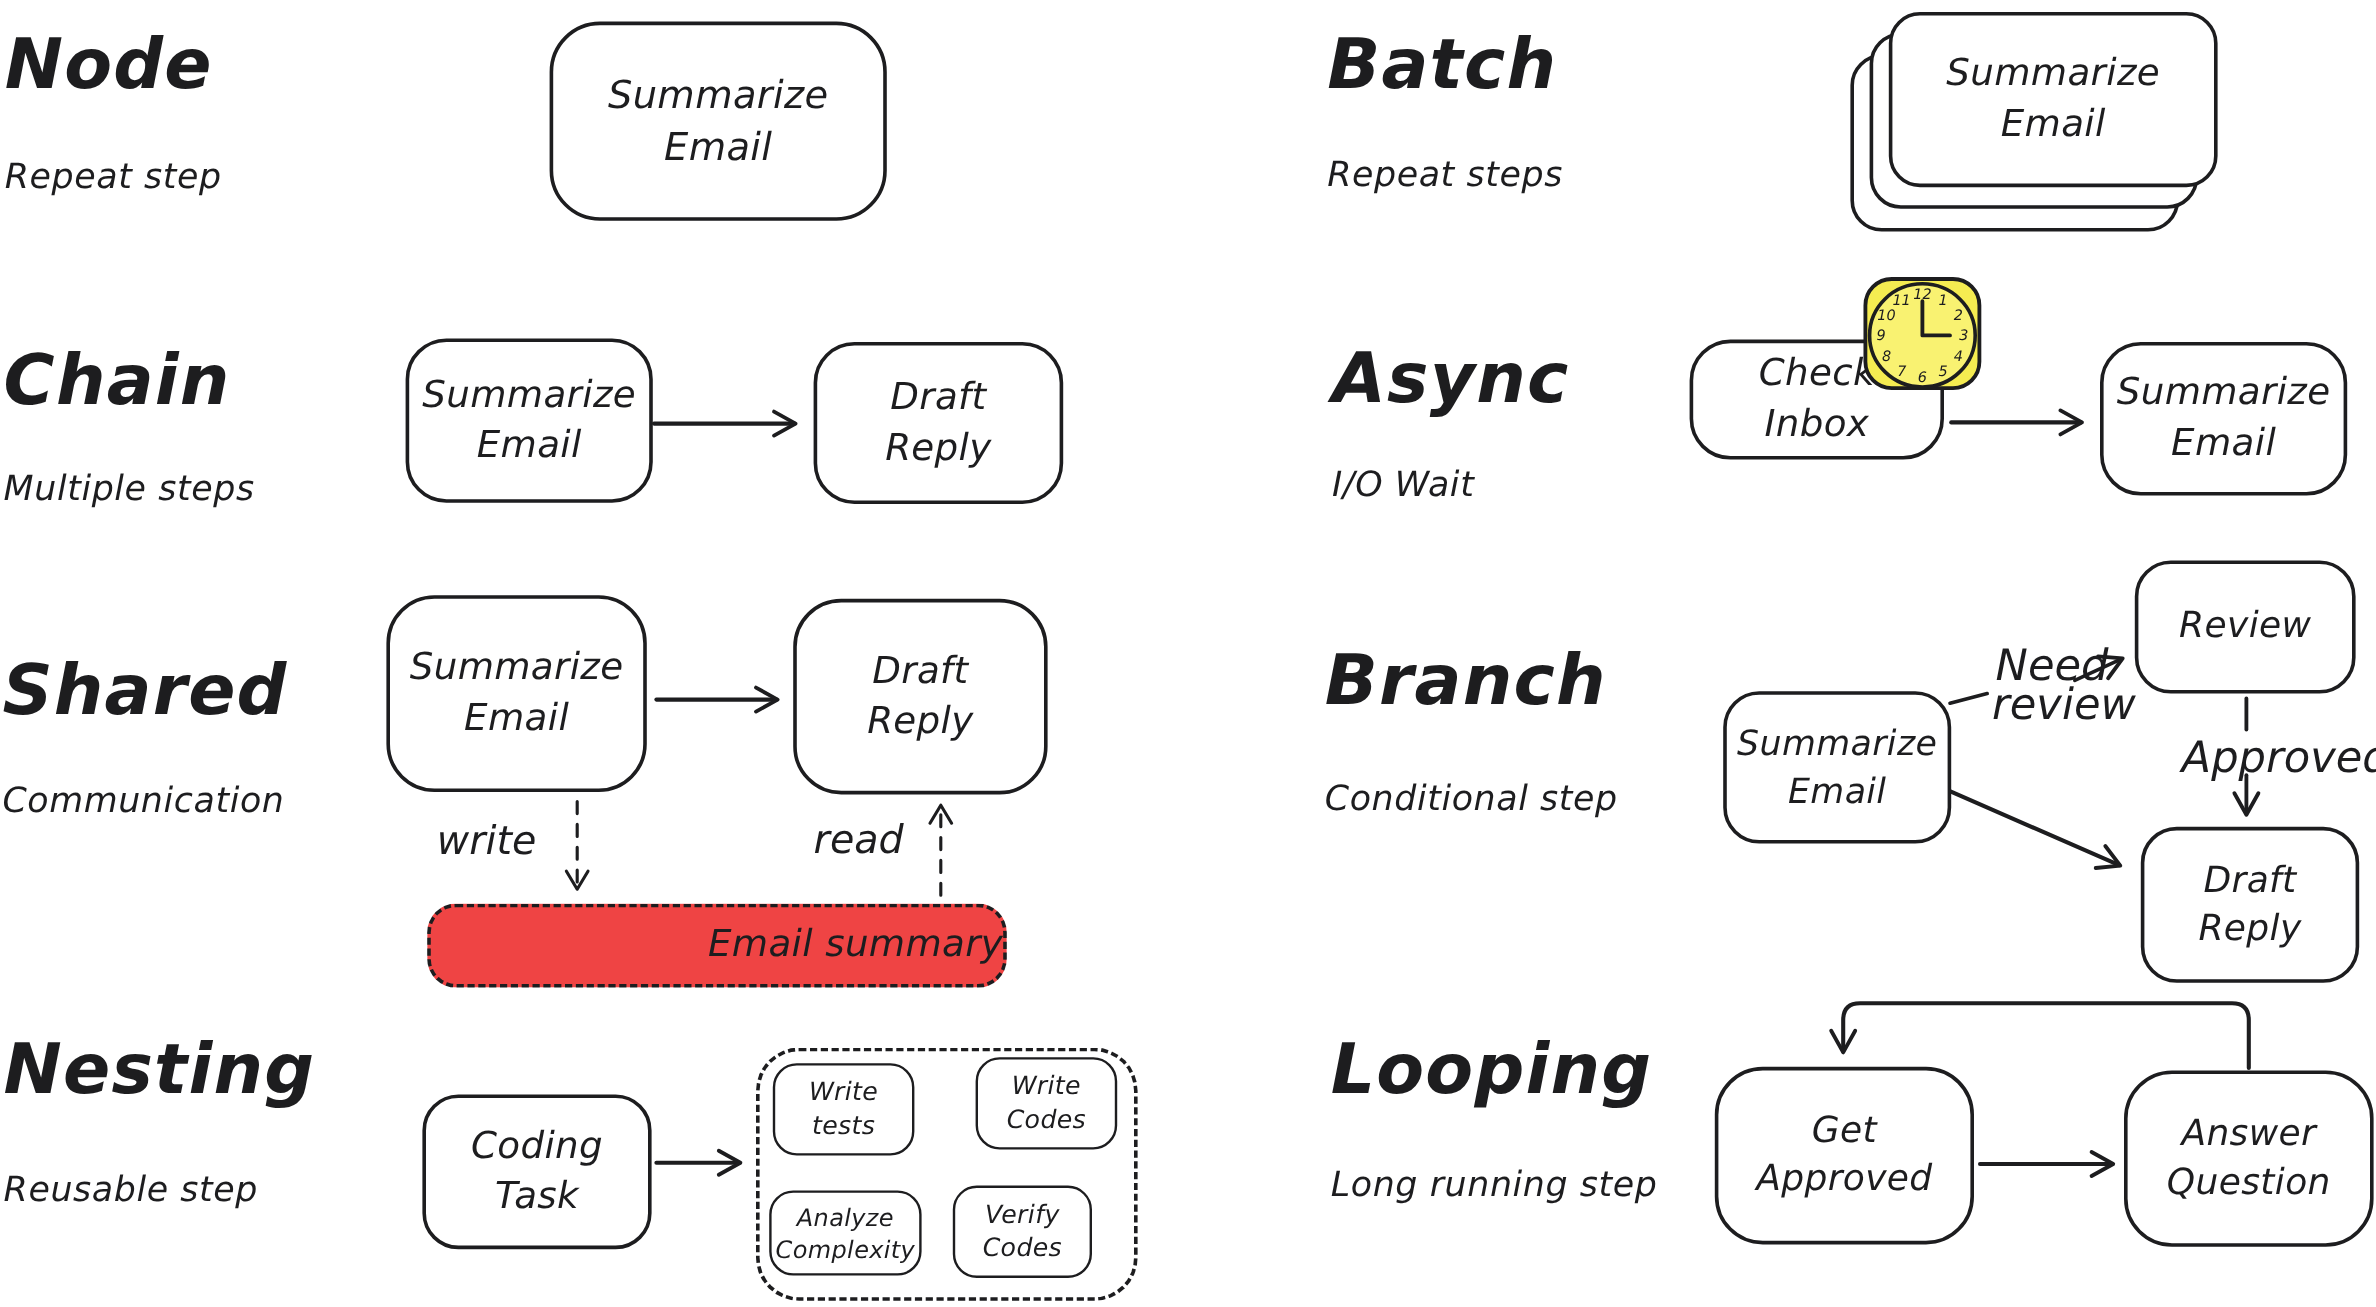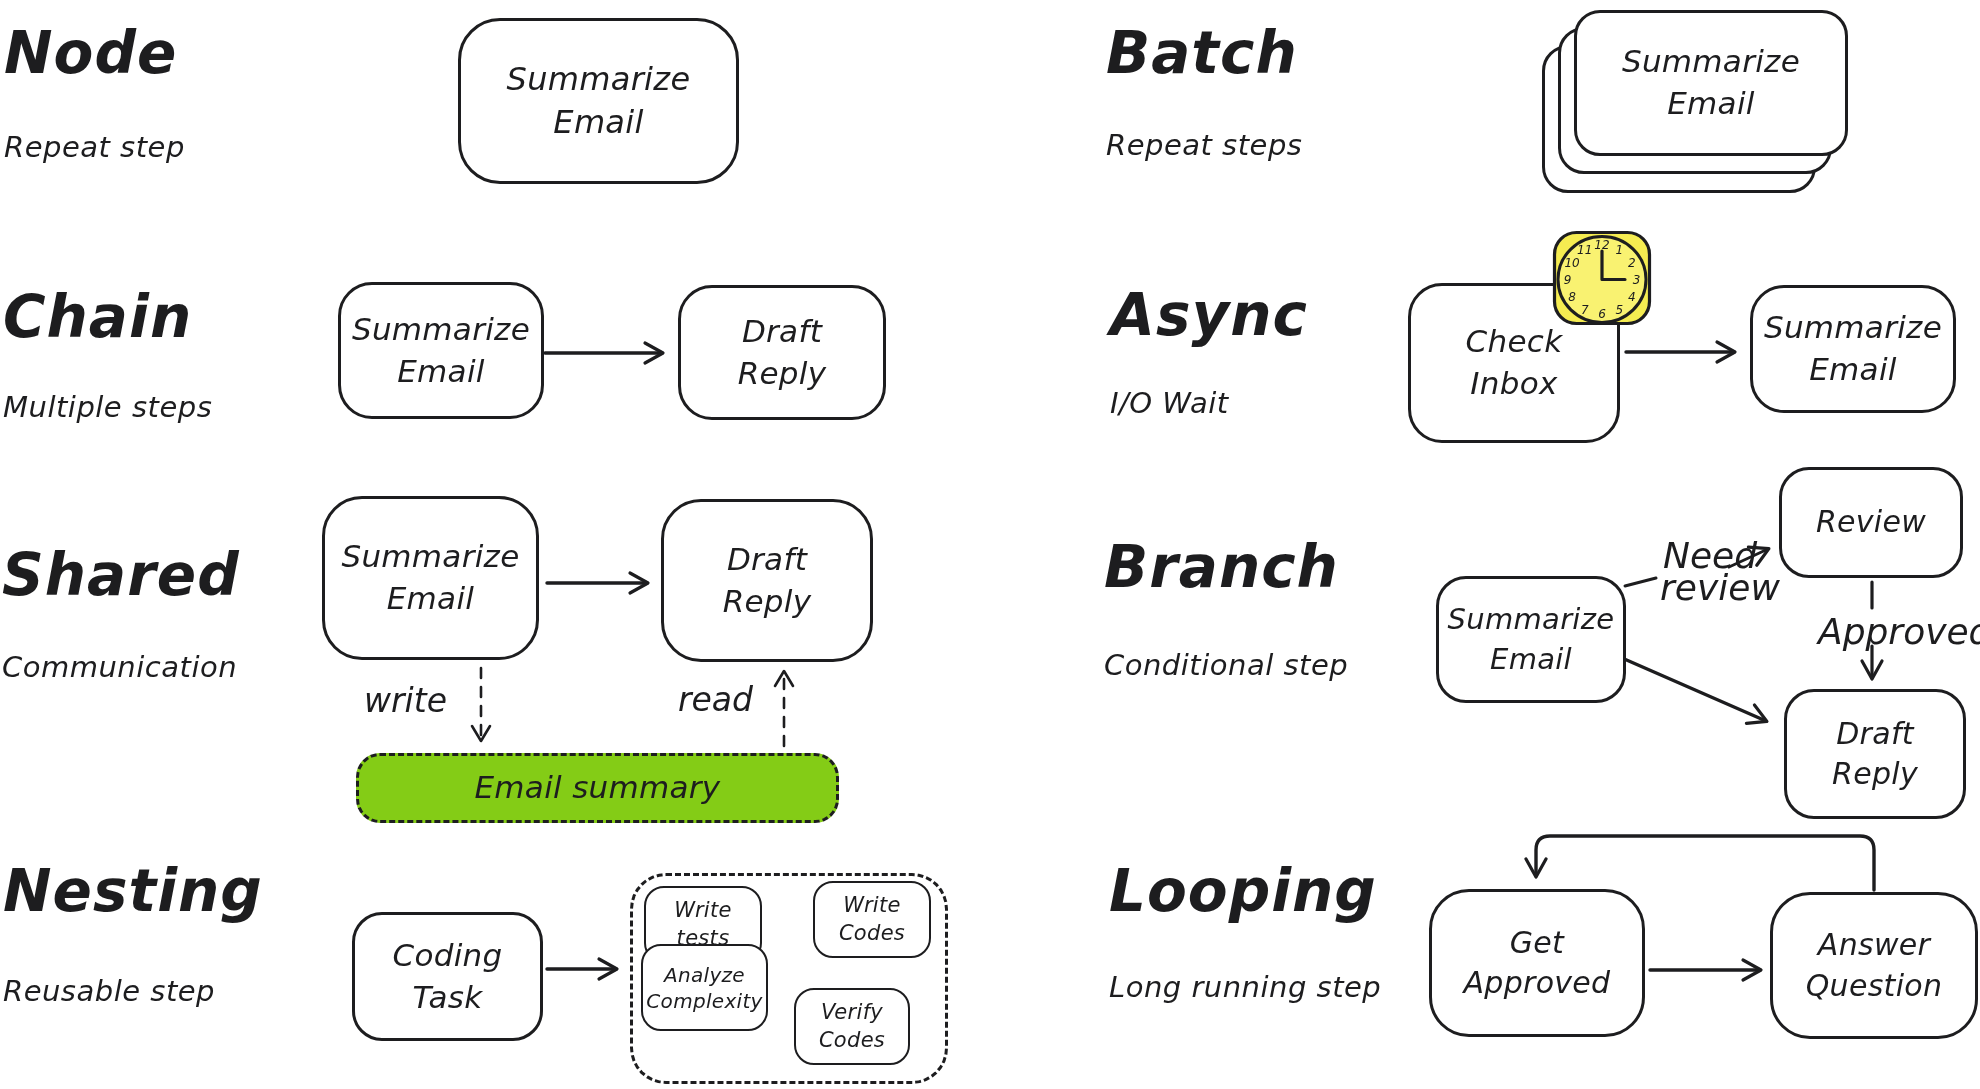--- a/index.html
+++ b/index.html
@@ -11,22 +11,22 @@
   .s{position:absolute;font-size:29px;font-weight:400;line-height:1.1;letter-spacing:.5px;white-space:nowrap;}
   .box{
     position:absolute;border:3.4px solid #1d1d1f;border-radius:34px;background:#fff;
     display:flex;align-items:center;justify-content:center;text-align:center;
     box-sizing:border-box;
   }
   .lbl{white-space:pre-line;font-size:31px;line-height:1.35;letter-spacing:.3px;}
   .card{position:absolute;border:3.2px solid #1d1d1f;border-radius:26px;background:#fff;box-sizing:border-box;
         display:flex;align-items:center;justify-content:center;text-align:center;}
   .store{
-    position:absolute;border:3.2px dashed #1d1d1f;border-radius:24px;background:#84cc16;
-    display:flex;align-items:center;justify-content:center;box-sizing:border-box;
+    position:absolute;border:3.2px dashed #1d1d1f;border-radius:24px;background:#ef4444;
+    display:flex;align-items:center;justify-content:flex-end;box-sizing:border-box;
   }
   .dashed-group{
     position:absolute;border:3px dashed #1d1d1f;border-radius:36px;background:#fff;box-sizing:border-box;
   }
   .inner{
     position:absolute;border:2.8px solid #1d1d1f;border-radius:20px;background:#fff;
     display:flex;align-items:center;justify-content:center;text-align:center;box-sizing:border-box;
   }
   .inner .lbl{font-size:21px;line-height:1.3;}
   .edge-label{position:absolute;font-size:33px;line-height:1;white-space:nowrap;}
@@ -100,21 +100,21 @@
     </div>
     <div class="box" style="left:678px;top:285px;width:208px;height:135px">
       <span class="lbl">Draft
 Reply</span>
     </div>
   </div>
 
   <div>
     <div class="t" style="left:1110px;top:286px">Async</div>
     <div class="s" style="left:1110px;top:388px">I/O Wait</div>
-    <div class="box" style="left:1408px;top:283px;width:212px;height:160px">
+    <div class="box" style="left:1408px;top:283px;width:212px;height:100px">
       <span class="lbl">Check
 Inbox</span>
     </div>
     <div class="box" style="left:1750px;top:285px;width:206px;height:128px">
       <span class="lbl">Summarize
 Email</span>
     </div>
     <svg class="clock" viewBox="0 0 100 96">
       <rect x="2.5" y="2.5" width="95" height="91" rx="22" fill="#f5ec51" stroke="#1d1d1f" stroke-width="3.2"></rect>
       <ellipse cx="50" cy="49.5" rx="44" ry="43" fill="#f9f271" stroke="#1d1d1f" stroke-width="3"></ellipse>
@@ -186,21 +186,21 @@
 tests</span>
     </div>
     <div class="inner" style="left:813px;top:881px;width:118px;height:77px">
       <span class="lbl">Write
 Codes</span>
     </div>
     <div class="inner" style="left:794px;top:988px;width:116px;height:77px">
       <span class="lbl">Verify
 Codes</span>
     </div>
-    <div class="inner" style="left:641px;top:944px;width:127px;height:87px">
+    <div class="inner" style="left:641px;top:992px;width:127px;height:71px">
       <span class="lbl" style="font-size:20px">Analyze
 Complexity</span>
     </div>
   </div>
 
   <div>
     <div class="t" style="left:1109px;top:862px">Looping</div>
     <div class="s" style="left:1109px;top:972px">Long running step</div>
     <div class="box" style="left:1429px;top:889px;width:216px;height:148px;border-radius:40px">
       <span class="lbl" style="font-size:30px">Get

